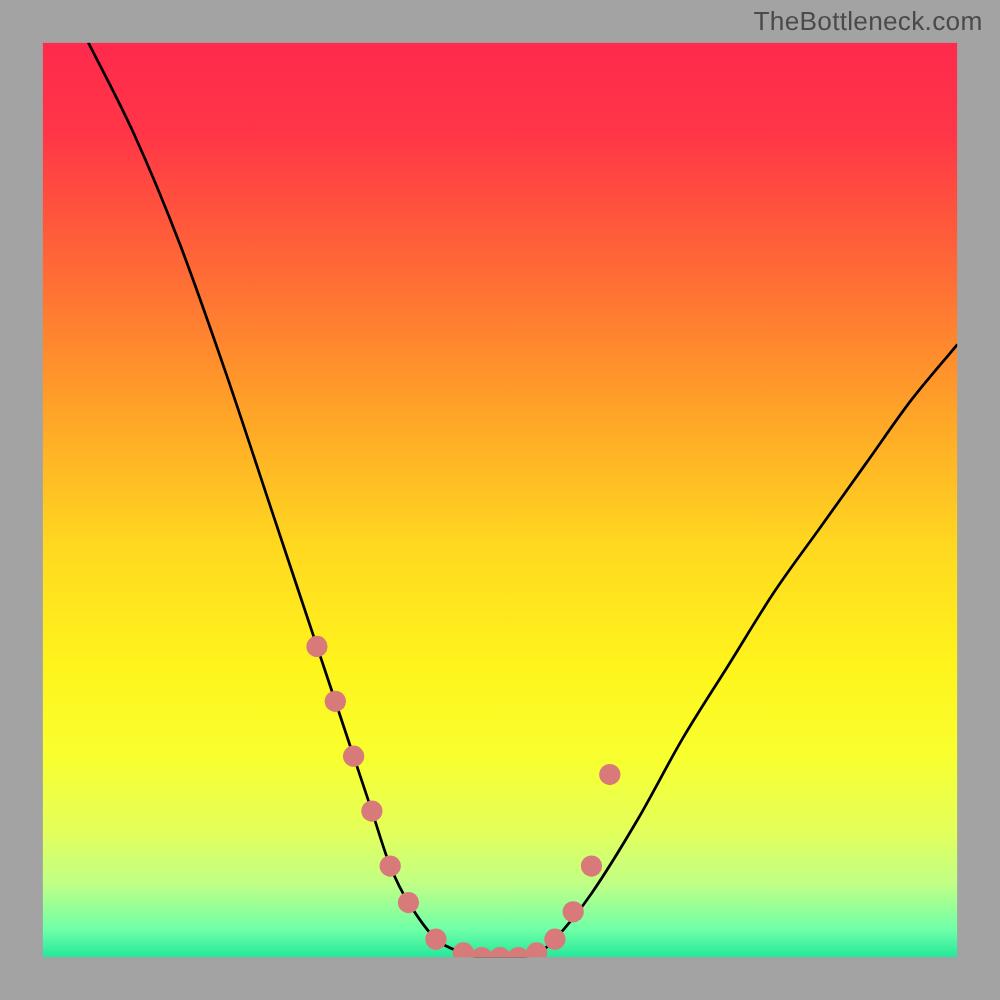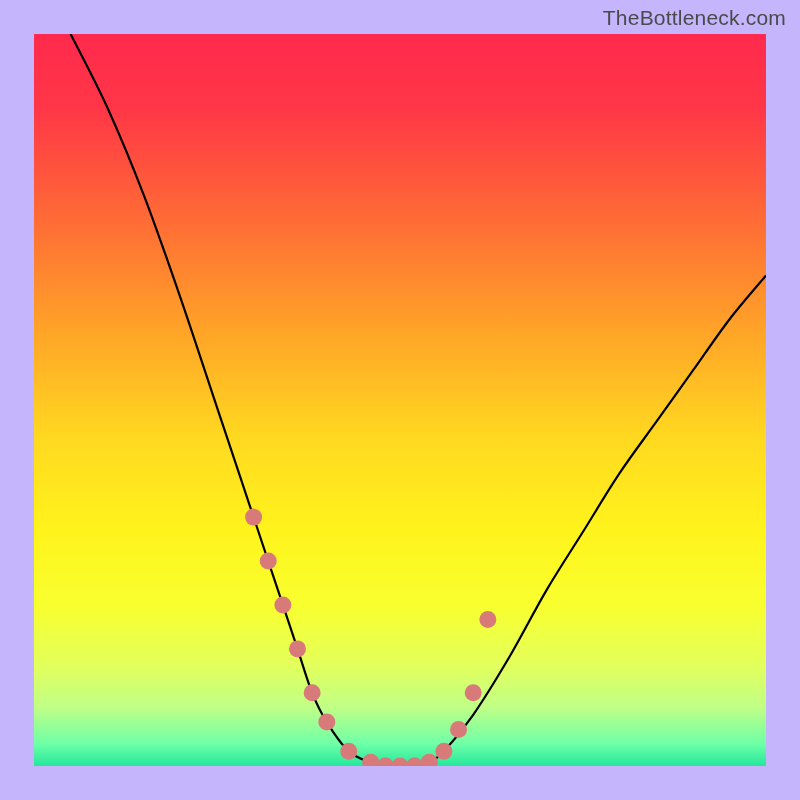--- a/index.html
+++ b/index.html
@@ -8,21 +8,21 @@
     width: 800px;
     height: 800px;
     overflow: hidden;
     font-family: Arial, Helvetica, sans-serif;
     background: #000;
   }
   .frame {
     position: relative;
     width: 800px;
     height: 800px;
-    background: #c4b5fd;
+    background: #a3a3a3;
   }
   .plot-area {
     position: absolute;
     left: 34px;
     top: 34px;
     width: 732px;
     height: 732px;
     overflow: hidden;
   }
   .gradient-bg {

